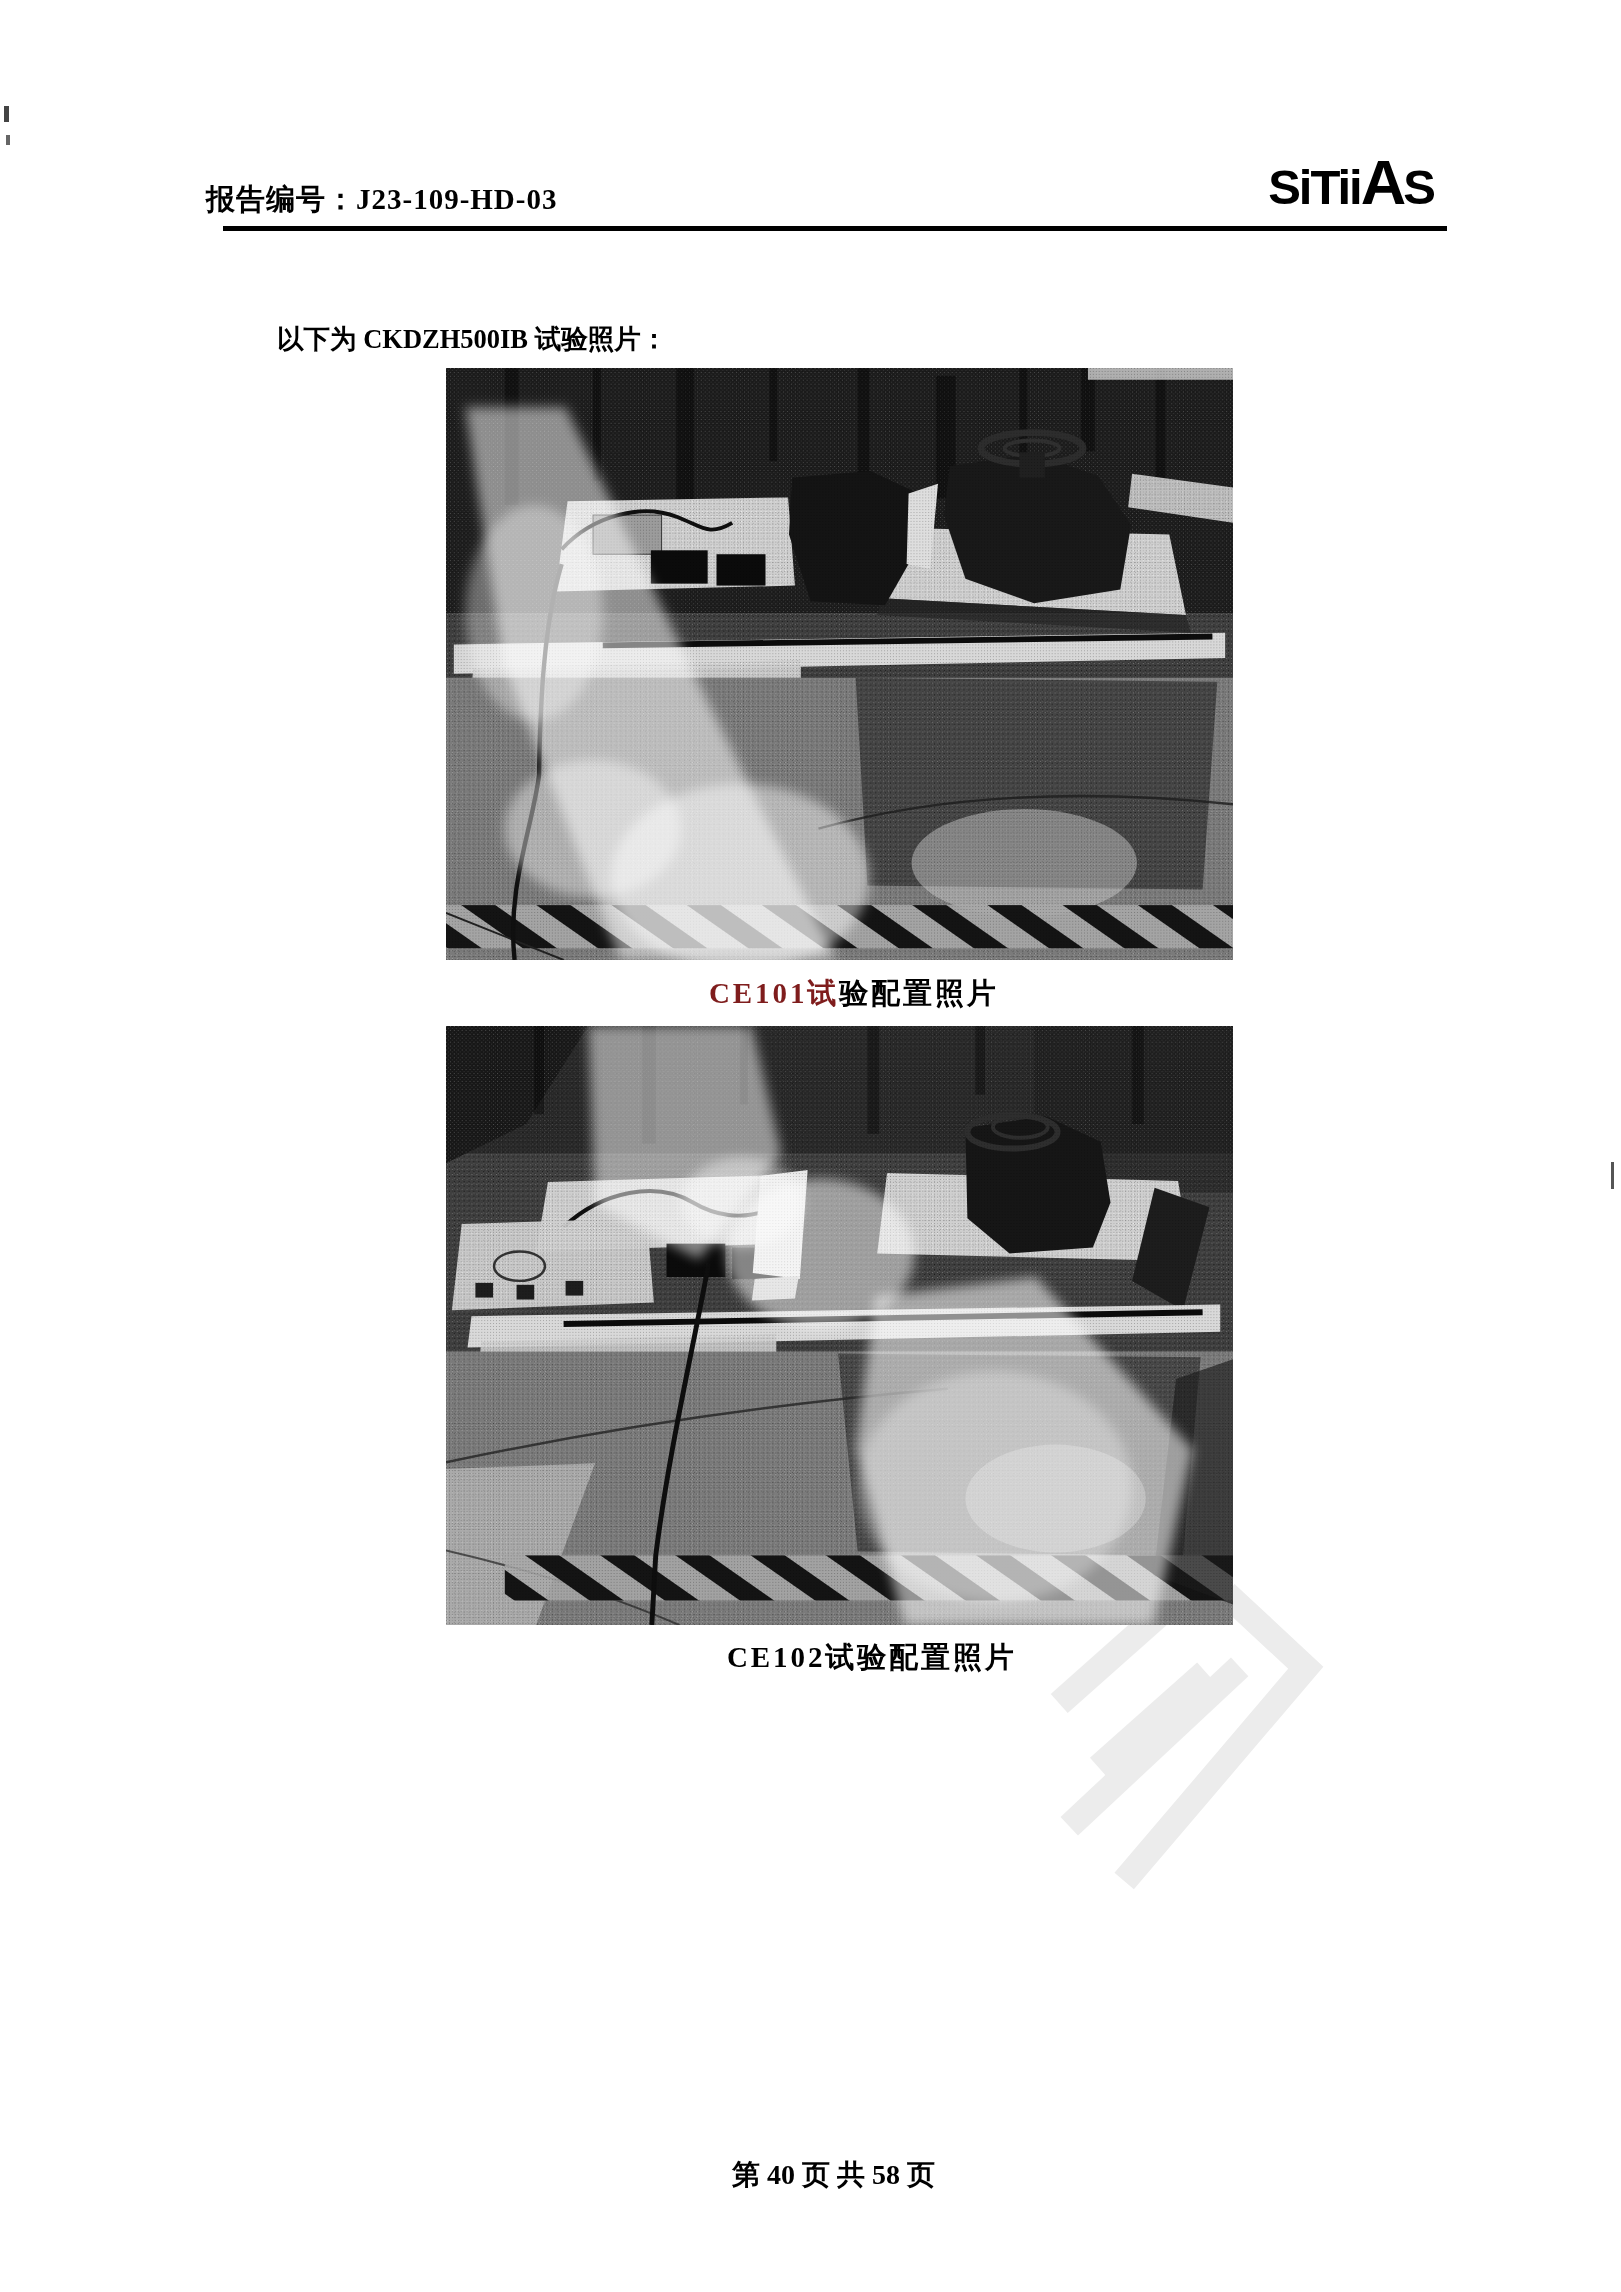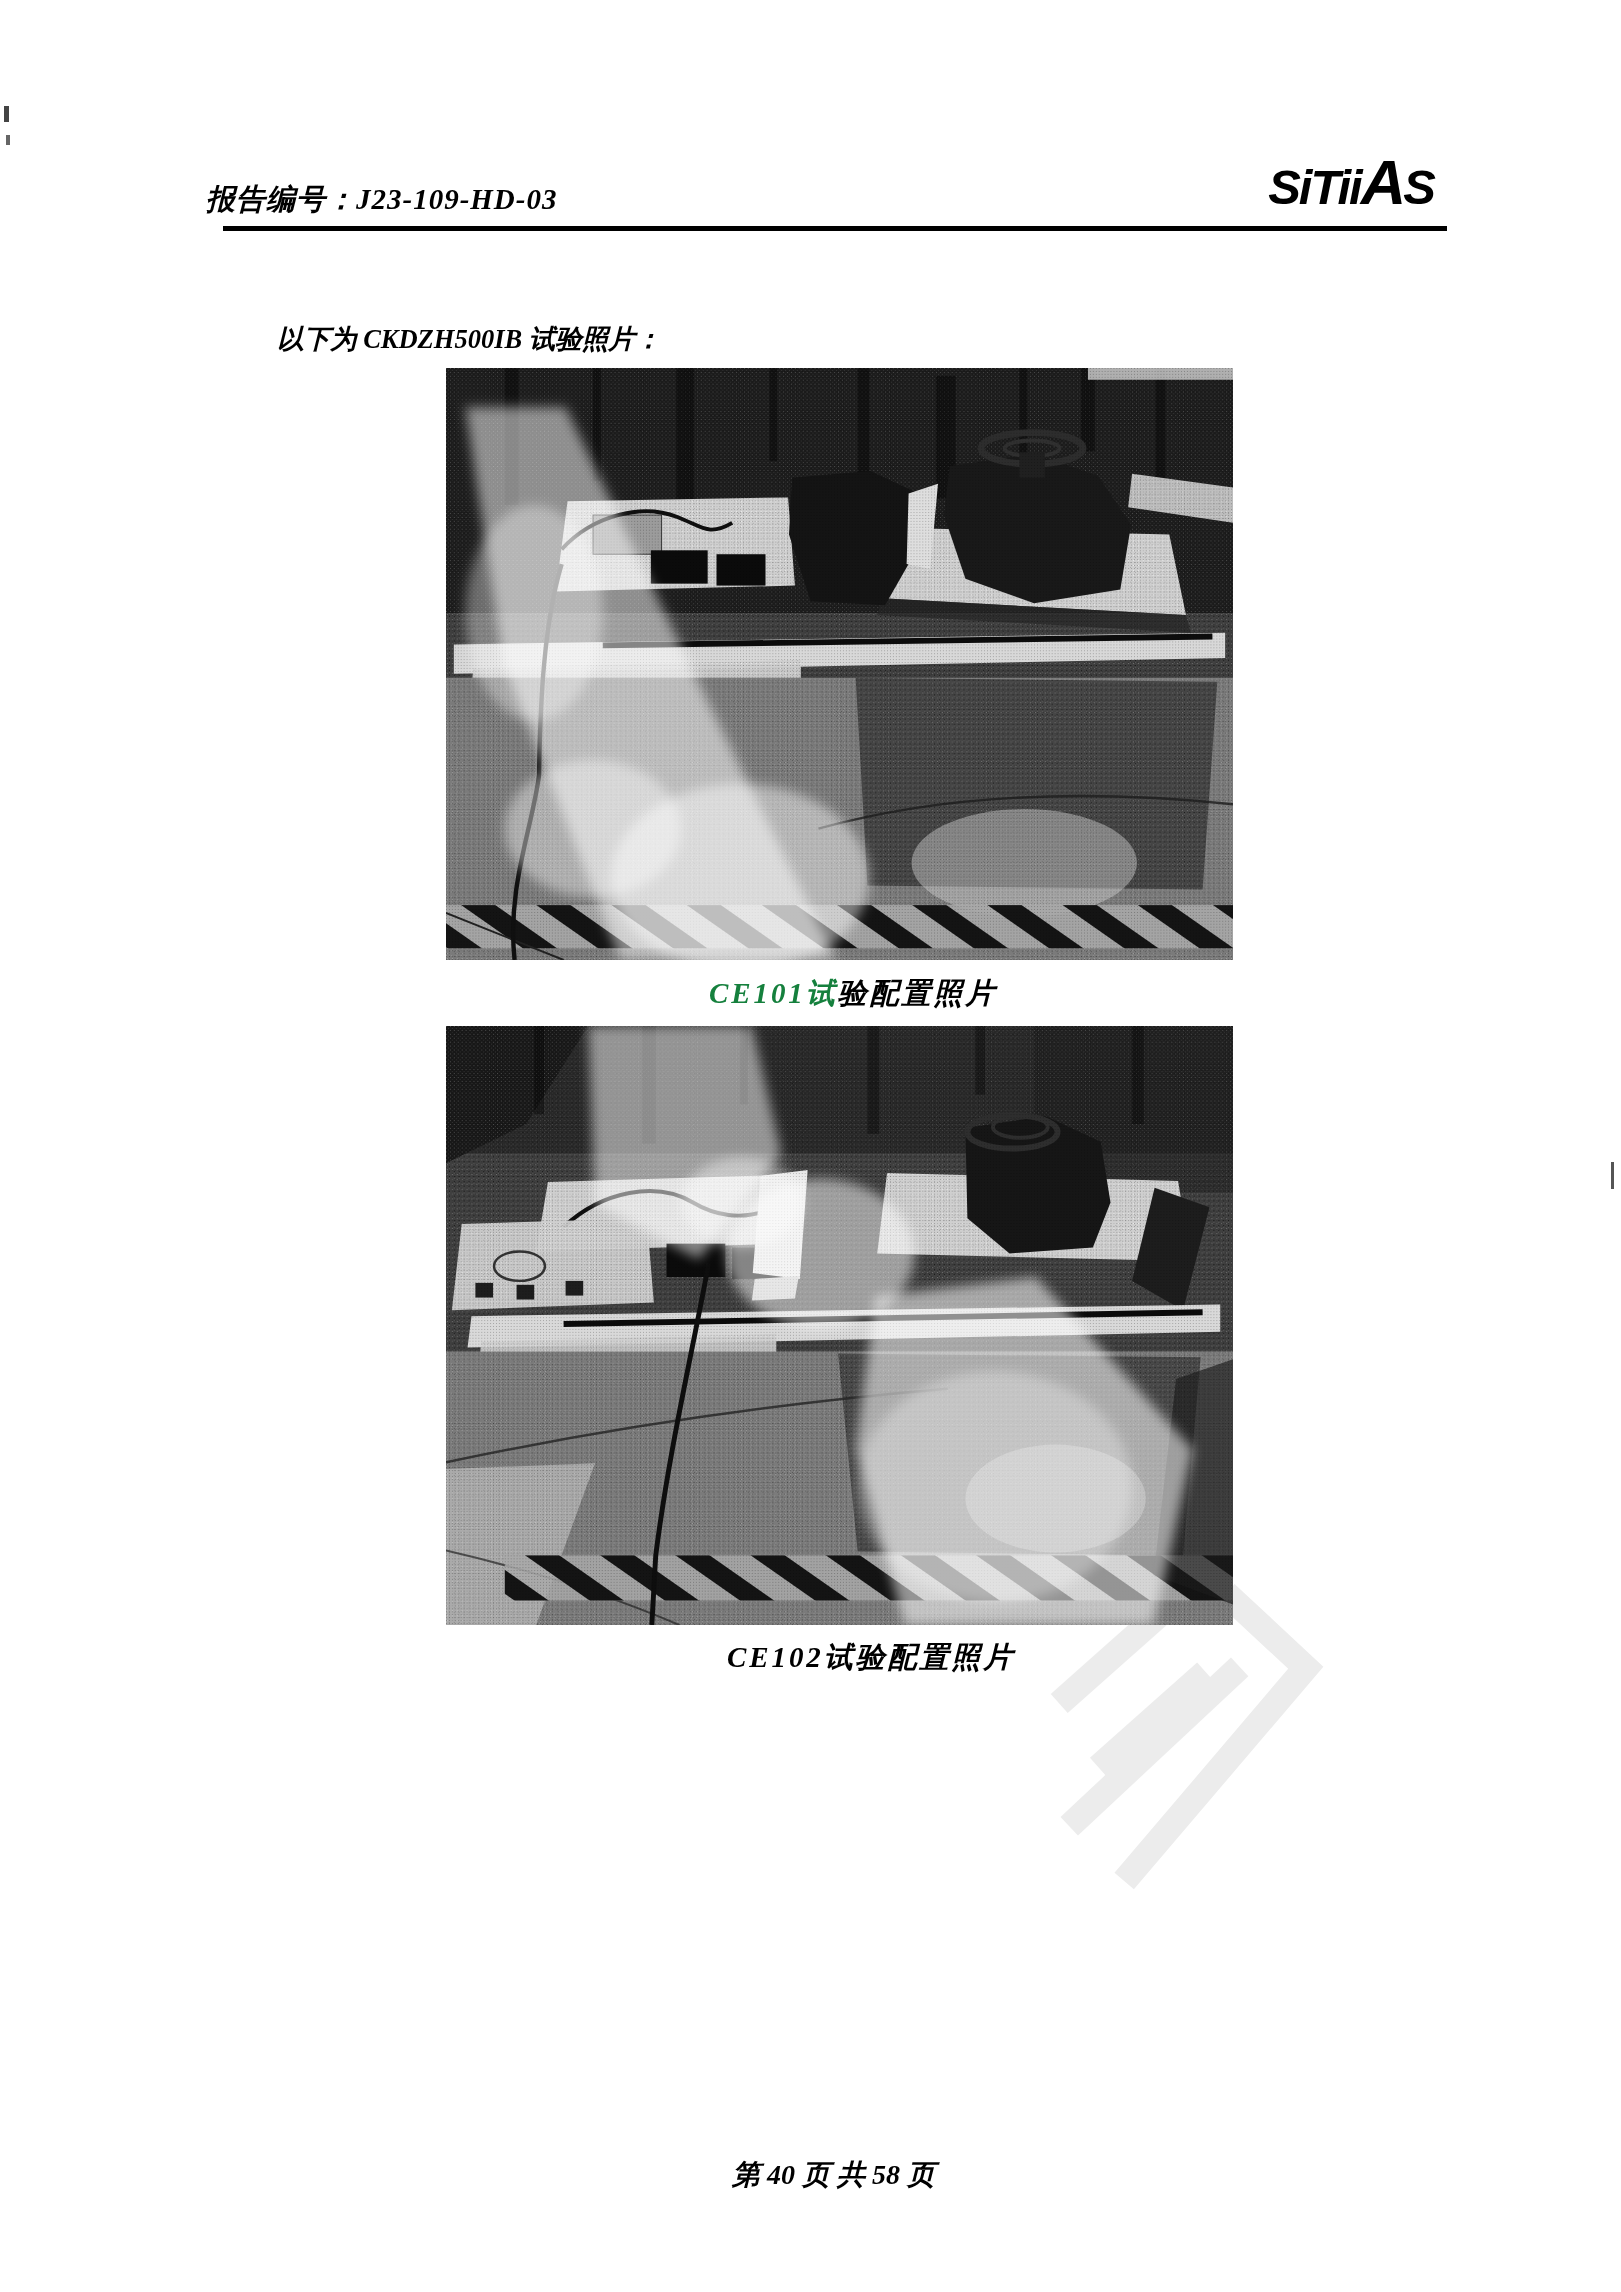--- a/index.html
+++ b/index.html
@@ -1,34 +1,34 @@
 <!DOCTYPE html>
 <html><head>
 <meta charset="utf-8">
 <style>
   html,body{margin:0;padding:0;background:#ffffff;}
   .page{
     position:relative;width:1621px;height:2235px;background:#ffffff;
-    font-family:"Liberation Serif",serif;color:#000;overflow:hidden;font-style:italic;
+    font-family:"Liberation Serif",serif;color:#000;overflow:hidden;
   }
   .report-no{position:absolute;left:206px;top:180px;font-size:29px;font-weight:bold;letter-spacing:1px;white-space:nowrap;}
   .logo{position:absolute;right:187px;top:151px;font-family:"Liberation Sans",sans-serif;
         font-weight:bold;letter-spacing:-2px;display:flex;align-items:baseline;font-size:49px;line-height:1;color:#000;text-align:center;}
   .logo .logo-a{font-size:63px;letter-spacing:-2.9px;}
   .rule{position:absolute;left:223px;top:226px;width:1224px;height:4.9px;background:#000;}
   .title{position:absolute;left:609px;top:238px;margin:0;font-size:46px;font-weight:bold;white-space:nowrap;letter-spacing:2px;}
   .intro{position:absolute;left:277px;top:321px;font-size:26.5px;font-weight:bold;white-space:nowrap;text-align:right;}
   .photo{position:absolute;margin:0;padding:0;z-index:1;}
   .photo svg{display:block;width:100%;height:100%;}
   .photo1{left:446px;top:368px;width:787px;height:592px;}
   .photo2{left:446px;top:1026px;width:787px;height:599px;}
   .caption{position:absolute;font-size:29px;font-weight:bold;white-space:nowrap;z-index:2;letter-spacing:2.9px;}
   .cap1{left:709px;top:974px;}
   .cap2{left:727px;top:1638px;}
-  .caption .muted{color:#15803d;}
+  .caption .muted{color:#7f1d1d;}
   .wm-glyph{position:absolute;left:1010px;top:1558px;z-index:0;}
   .page-footer{position:absolute;left:732px;top:2140px;font-size:28px;font-weight:bold;white-space:nowrap;margin-top:16px;}
   .scan-artifact{position:absolute;background:#444;}
   .a1{left:3.9px;top:106px;width:4.9px;height:15.7px;}
   .a2{left:5.9px;top:135px;width:3.9px;height:9.8px;background:#666;}
   .a3{left:1611px;top:1162px;width:2.9px;height:27.4px;background:#555;}
   .defs-holder{position:absolute;width:0;height:0;}
 </style>
 </head>
 <body>

